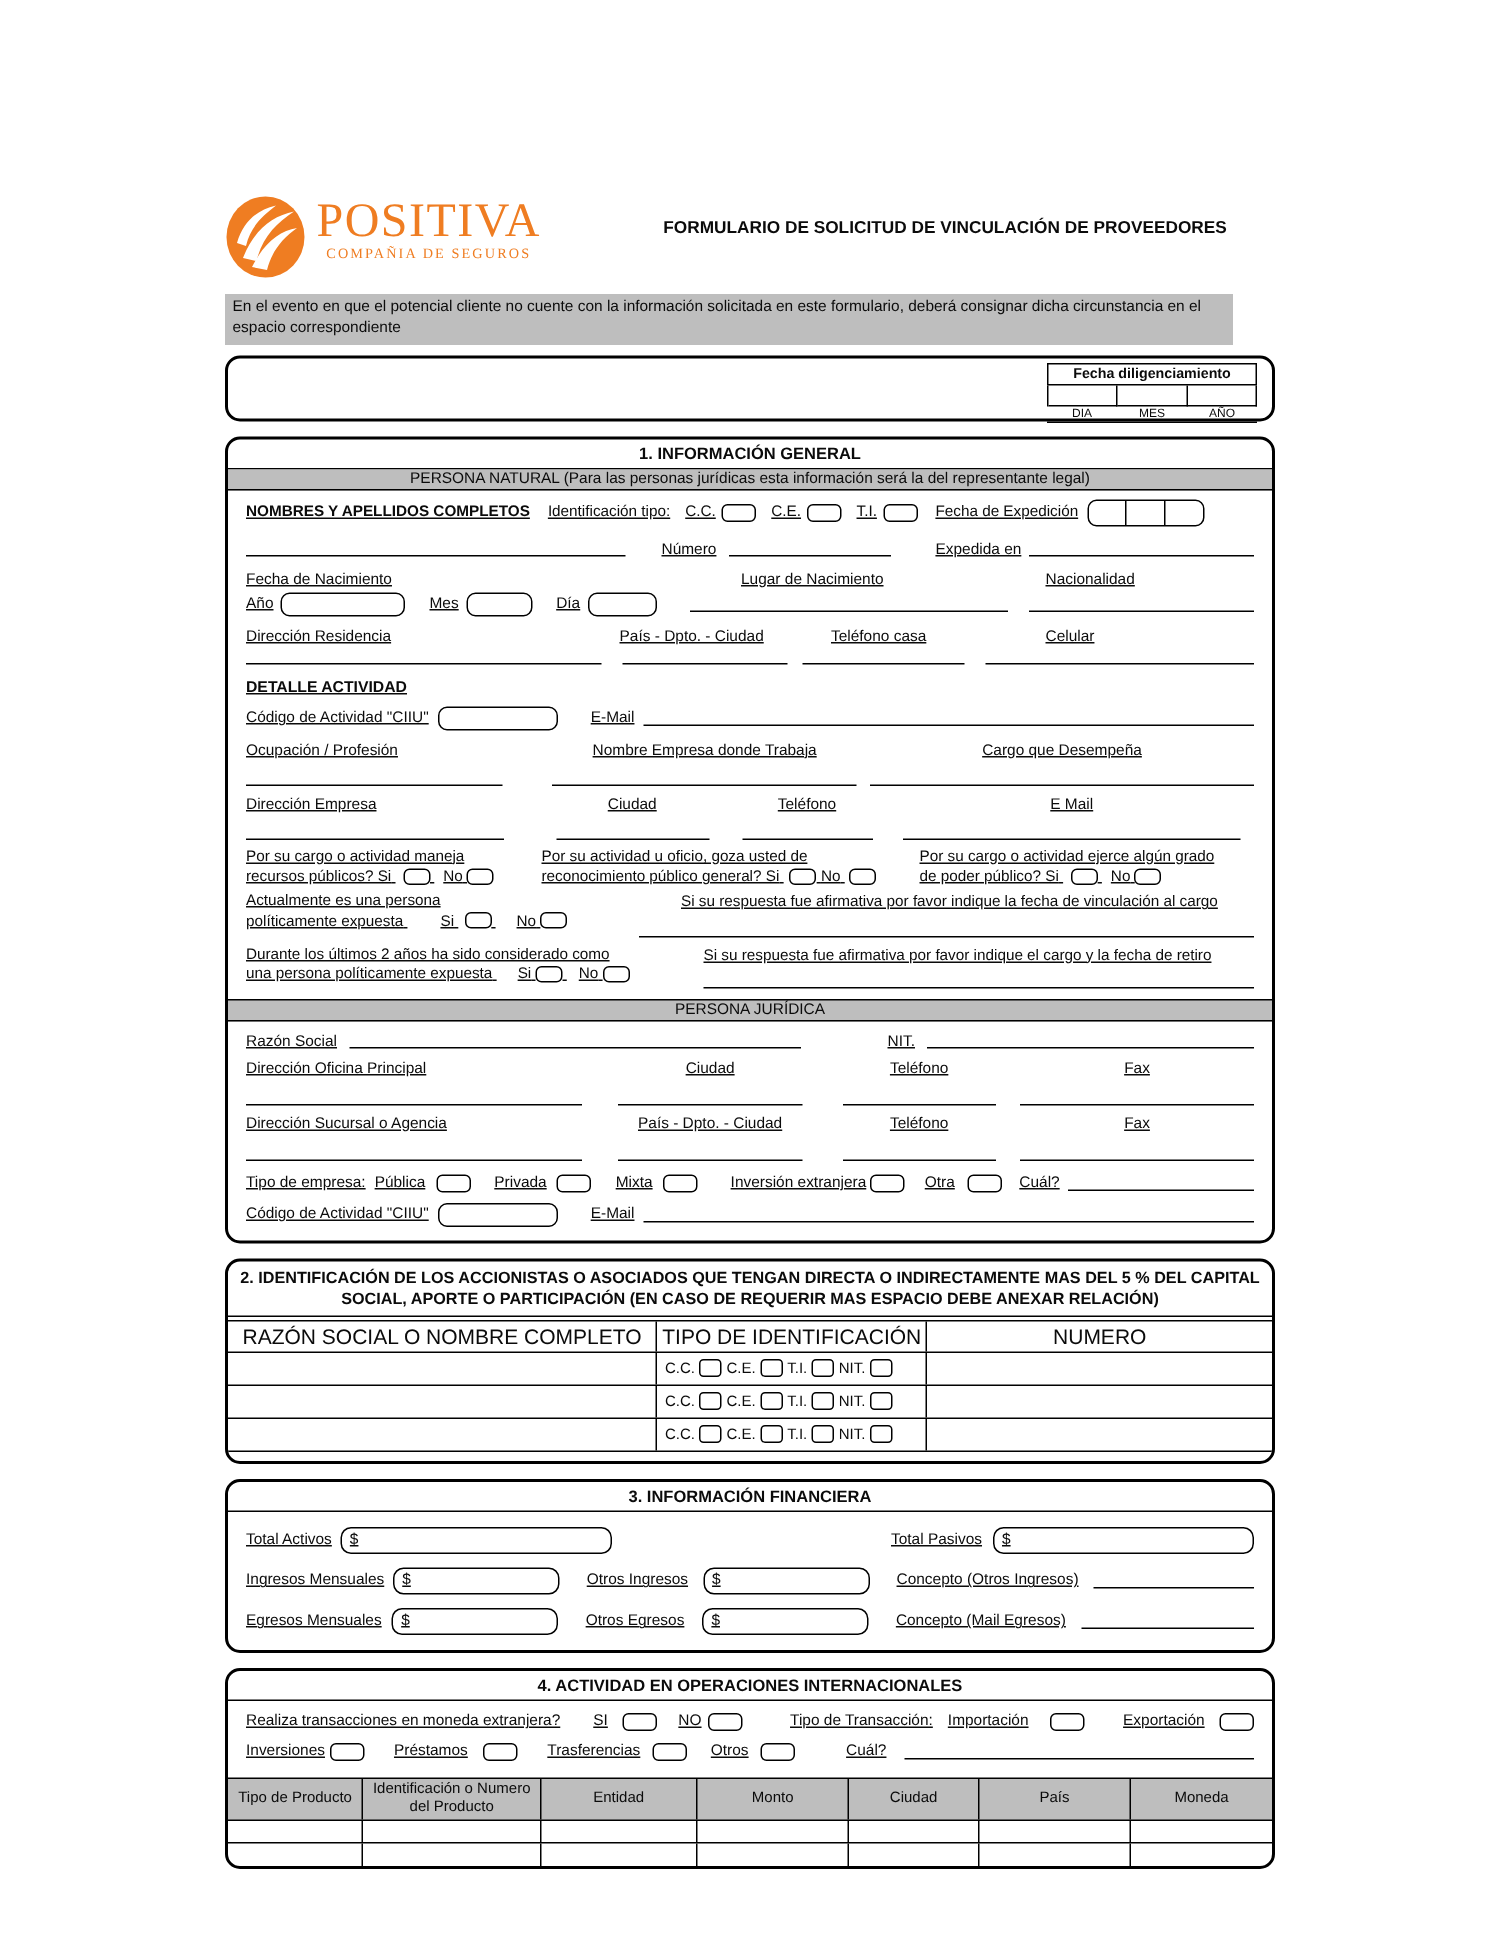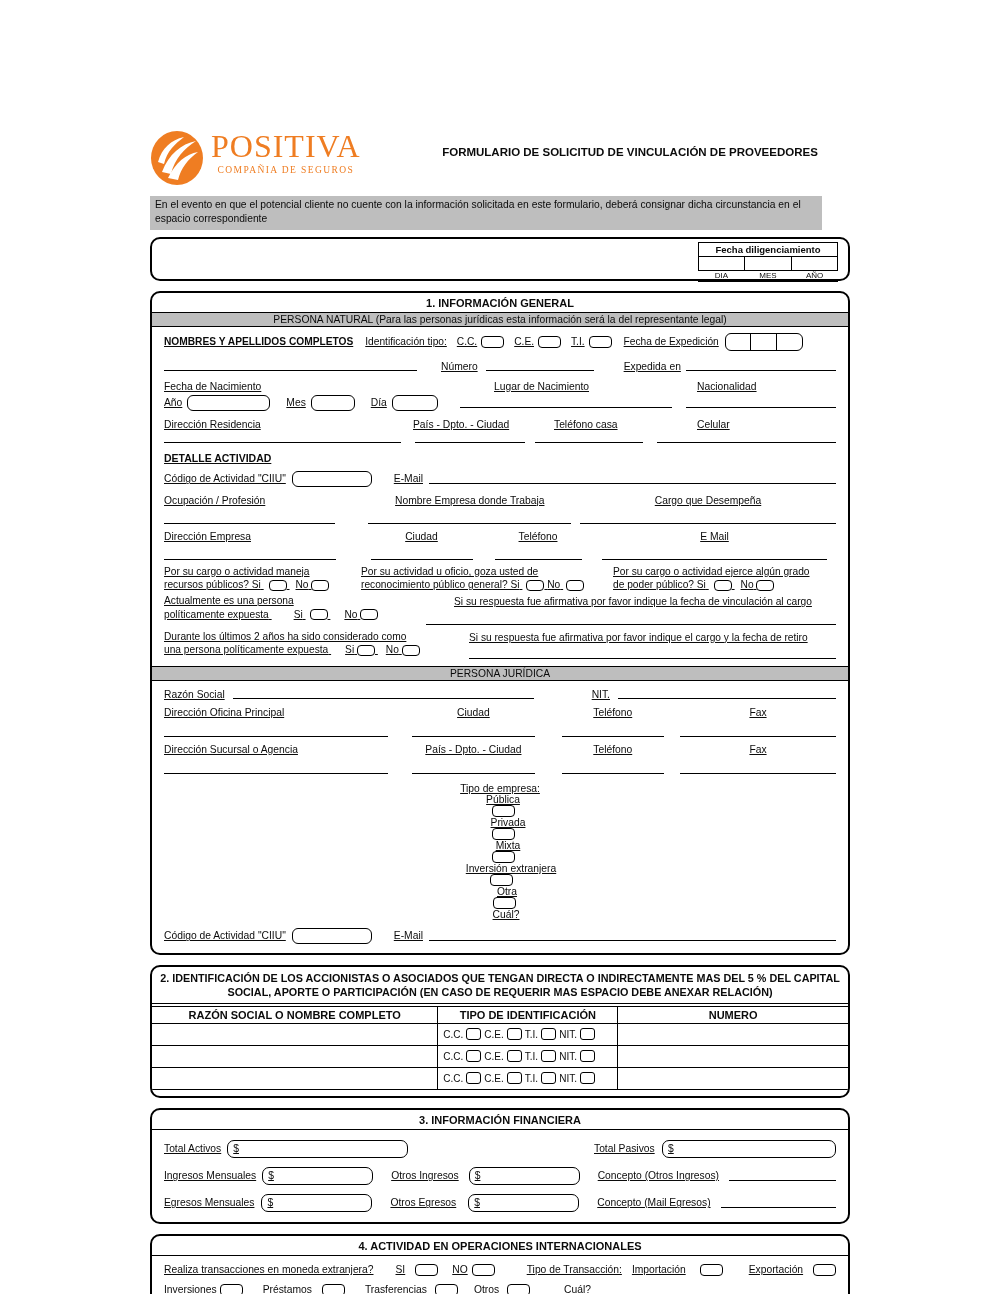--- a/index.html
+++ b/index.html
@@ -44,21 +44,21 @@
   .fe-box { display:flex; border:1.6px solid #000; border-radius:6px; height:18px; width:78px; overflow:hidden; flex:none; }
   .fe-cell { flex:1; }
   .fe-cell.mid { border-left:1.5px solid #000; border-right:1.5px solid #000; }
   .stack { display:flex; flex-direction:column; }
   .ctr { text-align:center; }
   .q { font-size:10.2px; line-height:1.3; }
   .money { border:1.6px solid #000; border-radius:7px; height:18px; display:flex; align-items:center; padding-left:5px; font-size:10.3px; flex:none; }
 
   
   .s2title { text-align:center; font-weight:bold; font-size:10.8px; line-height:1.35; padding:4px 8px 3px; border-bottom:4px double #000; }
-  .t2h { display:flex; font-weight:bold; font-size:11px; text-align:center; border-bottom:1.5px solid #000; }
+  .t2h { display:flex; font-weight:normal; font-size:14px; text-align:center; border-bottom:1.5px solid #000; }
   .t2h > div { padding:2px 0; }
   .t2r { display:flex; height:22px; border-bottom:1.5px solid #000; }
   .c1 { width:41%; }
   .c2 { width:26%; border-left:1.5px solid #000; border-right:1.5px solid #000; }
   .c3 { flex:1; }
   .t2r .c2 { display:flex; align-items:center; gap:3px; padding-left:5px; font-size:10px; }
   .s2pad { height:6px; }
 
   
   .t4 { margin-top:5px; border-top:1.5px solid #000; font-size:10px; }
@@ -318,21 +318,21 @@
         <div class="stack ctr" style="width:140px;">
           <span>Teléfono</span>
           <span class="ul" style="width:102px; margin:9px auto 0;"></span>
         </div>
         <div class="stack ctr" style="flex:1;">
           <span>Fax</span>
           <span class="ul" style="width:156px; margin:9px auto 0;"></span>
         </div>
       </div>
 
-      <div class="r" style="margin-top:9px;flex-direction:column;">
+      <div class="r" style="margin-top:9px;">
         <span>Tipo de empresa:</span>
         <span style="margin-left:6px;">Pública</span>
         <span class="cb" style="margin-left:7px;"></span>
         <span style="margin-left:16px;">Privada</span>
         <span class="cb" style="margin-left:7px;"></span>
         <span style="margin-left:16px;">Mixta</span>
         <span class="cb" style="margin-left:7px;"></span>
         <span style="margin-left:22px;">Inversión extranjera</span>
         <span class="cb" style="margin-left:2px;"></span>
         <span style="margin-left:14px;">Otra</span>

